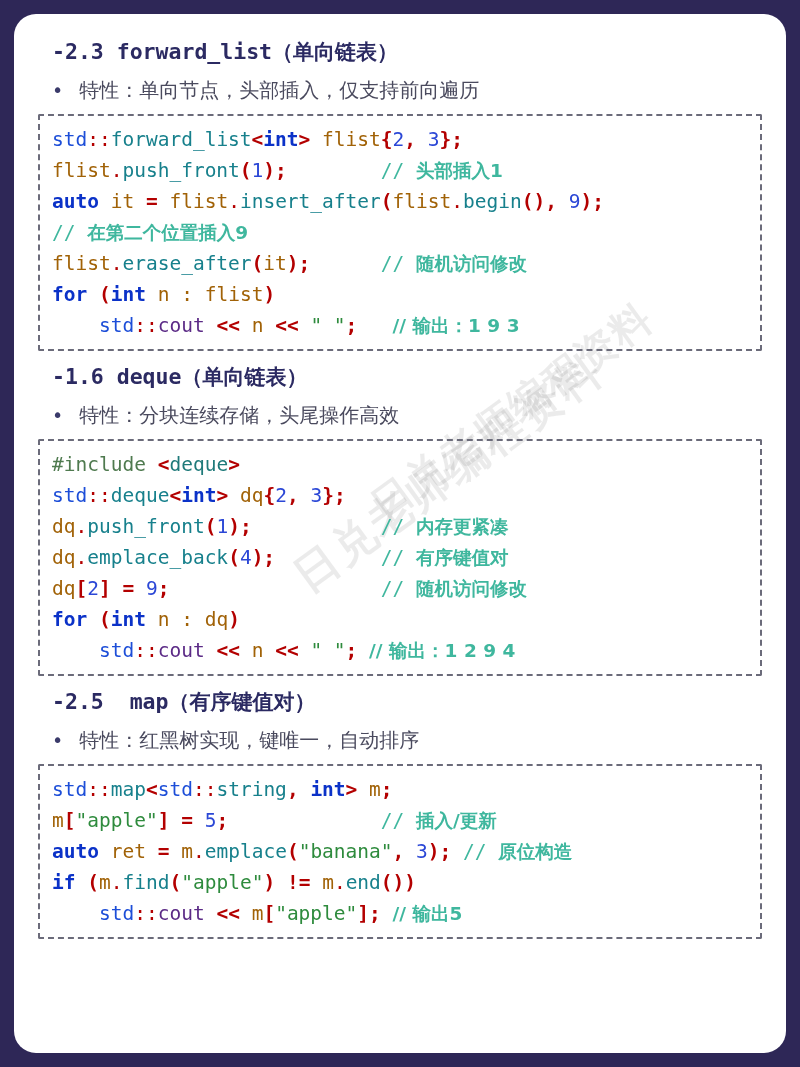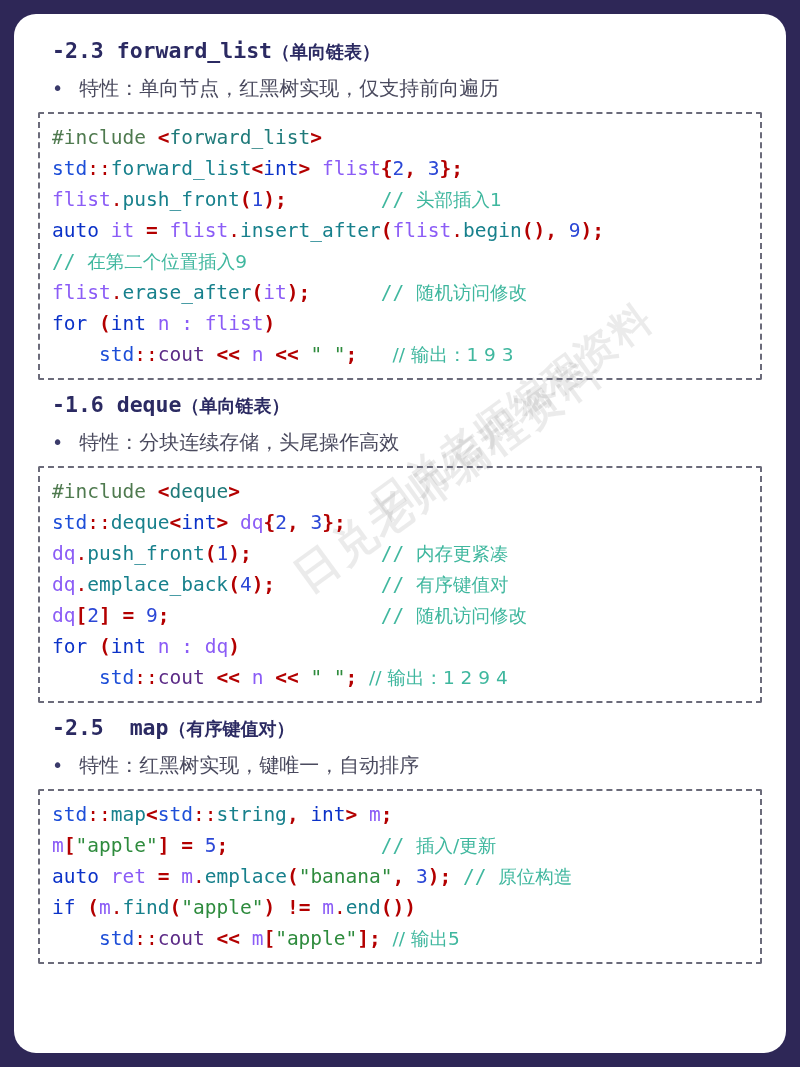--- a/index.html
+++ b/index.html
@@ -64,21 +64,21 @@
     font-size: 21.5px;
     font-weight: 700;
     font-family: "DejaVu Sans Mono", monospace;
     letter-spacing: 0px;
     margin: 6px 0 4px 16px;
     white-space: pre;
   }
   .sec-title .cn {
     font-family: "DejaVu Sans", sans-serif;
     font-weight: 700;
-    font-size: 18px;
+    font-size: 21px;
   }
 
   .bullet-row {
     display: flex;
     align-items: flex-start;
     margin: 10px 0 10px 16px;
   }
   .bullet-dot {
     color: #3a3a6a;
     font-size: 19px;
@@ -102,31 +102,32 @@
   .code-line {
     font-family: "DejaVu Sans Mono", monospace;
     font-size: 19.5px;
     line-height: 31px;
     white-space: pre;
     color: #111111;
   }
   .code-line .cmt-cn {
     font-family: "DejaVu Sans", sans-serif;
     font-size: 18.5px;
+    font-weight: bold;
   }
 
   
-  .t-plain   { color: #8b5cf6; }
+  .t-plain   { color: #a16207; }
   .t-pre     { color: #4f7a4f; }          
   .t-header  { color: #1f7a7a; }          
   .t-angle   { color: #b30000; font-weight: 700; }  
   .t-ns      { color: #1d4ed8; }          
   .t-colon   { color: #b30000; }          
   .t-type    { color: #17808c; }          
-  .t-kw      { color: #0b32c8; font-weight: 400; }  
+  .t-kw      { color: #0b32c8; font-weight: 700; }  
   .t-punct   { color: #b30000; font-weight: 700; }  
   .t-num     { color: #2b47d6; }          
   .t-fn      { color: #17808c; }          
   .t-dot     { color: #b30000; }
   .t-op      { color: #b30000; font-weight: 700; }  
   .t-cout    { color: #5b2a86; }
   .t-str     { color: #2e8b3d; }
   .t-cmt     { color: #3fb79e; }
 </style>
 </head>
@@ -140,25 +141,24 @@
       <div class="watermark wm2">日兑老师编程资料</div>
     </div>
 
     <div class="content">
 
       <div class="section">
         <div class="sec-title"><span>-2.3</span> <span>forward_list</span><span class="cn">（单向链表）</span></div>
 
         <div class="bullet-row">
           <span class="bullet-dot">•</span>
-          <span class="bullet-text">特性：单向节点，红黑树实现，仅支持前向遍历</span>
+          <span class="bullet-text">特性：单向节点，头部插入，仅支持前向遍历</span>
         </div>
 
         <div class="code-box">
-          <div class="code-line"><span class="t-pre">#include</span> <span class="t-angle">&lt;</span><span class="t-header">forward_list</span><span class="t-angle">&gt;</span></div>
           <div class="code-line"><span class="t-ns">std</span><span class="t-colon">::</span><span class="t-type">forward_list</span><span class="t-angle">&lt;</span><span class="t-kw">int</span><span class="t-angle">&gt;</span> <span class="t-plain">flist</span><span class="t-punct">{</span><span class="t-num">2</span><span class="t-punct">,</span> <span class="t-num">3</span><span class="t-punct">}</span><span class="t-punct">;</span></div>
           <div class="code-line"><span class="t-plain">flist</span><span class="t-dot">.</span><span class="t-fn">push_front</span><span class="t-punct">(</span><span class="t-num">1</span><span class="t-punct">);</span>        <span class="t-cmt">// <span class="cmt-cn">头部插入1</span></span></div>
           <div class="code-line"><span class="t-kw">auto</span> <span class="t-plain">it</span> <span class="t-op">=</span> <span class="t-plain">flist</span><span class="t-dot">.</span><span class="t-fn">insert_after</span><span class="t-punct">(</span><span class="t-plain">flist</span><span class="t-dot">.</span><span class="t-fn">begin</span><span class="t-punct">()</span><span class="t-punct">,</span> <span class="t-num">9</span><span class="t-punct">);</span></div>
           <div class="code-line"><span class="t-cmt">// <span class="cmt-cn">在第二个位置插入9</span></span></div>
           <div class="code-line"><span class="t-plain">flist</span><span class="t-dot">.</span><span class="t-fn">erase_after</span><span class="t-punct">(</span><span class="t-plain">it</span><span class="t-punct">);</span>      <span class="t-cmt">// <span class="cmt-cn">随机访问修改</span></span></div>
           <div class="code-line"><span class="t-kw">for</span> <span class="t-punct">(</span><span class="t-kw">int</span> <span class="t-plain">n</span> <span class="t-plain">:</span> <span class="t-plain">flist</span><span class="t-punct">)</span></div>
           <div class="code-line">    <span class="t-ns">std</span><span class="t-colon">::</span><span class="t-cout">cout</span> <span class="t-op">&lt;&lt;</span> <span class="t-plain">n</span> <span class="t-op">&lt;&lt;</span> <span class="t-str">" "</span><span class="t-punct">;</span>   <span class="t-cmt"><span class="cmt-cn">// 输出：1 9 3</span></span></div>
         </div>
       </div>
 

